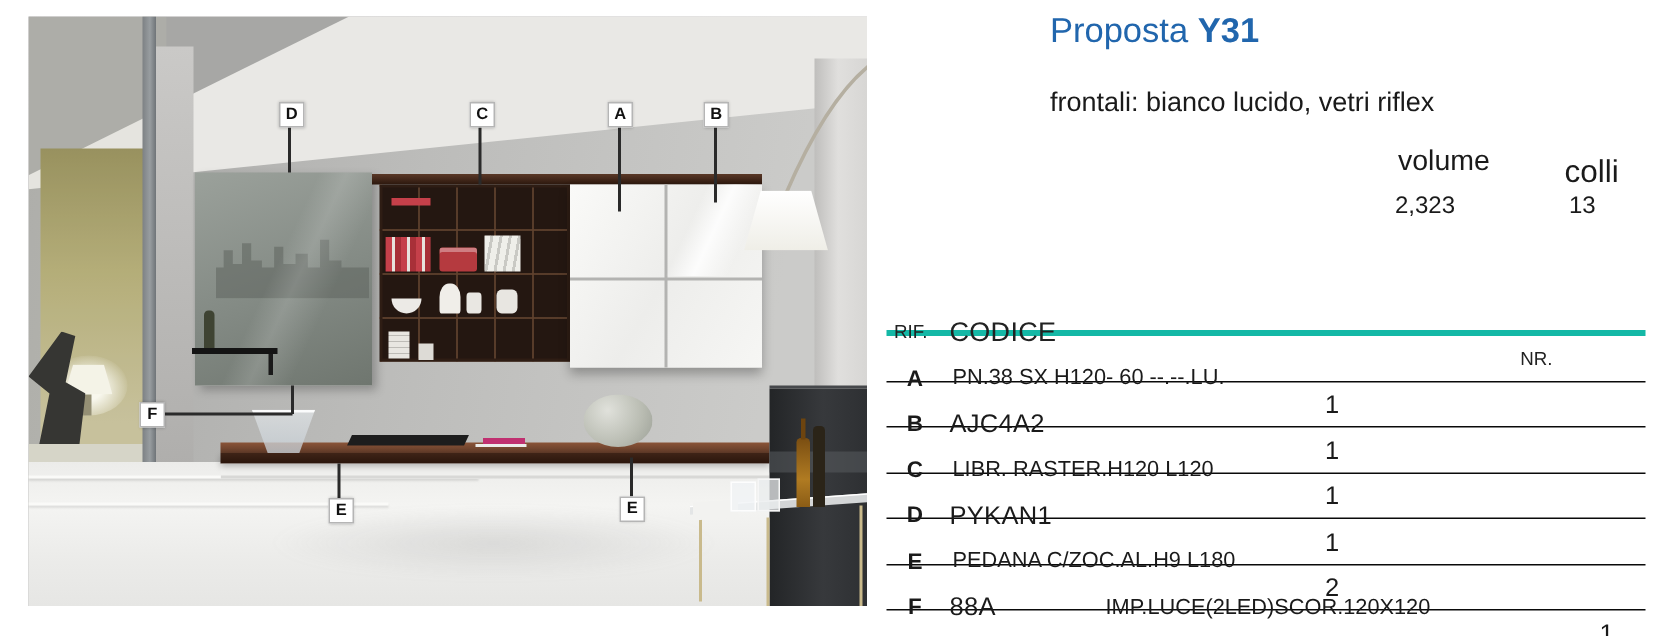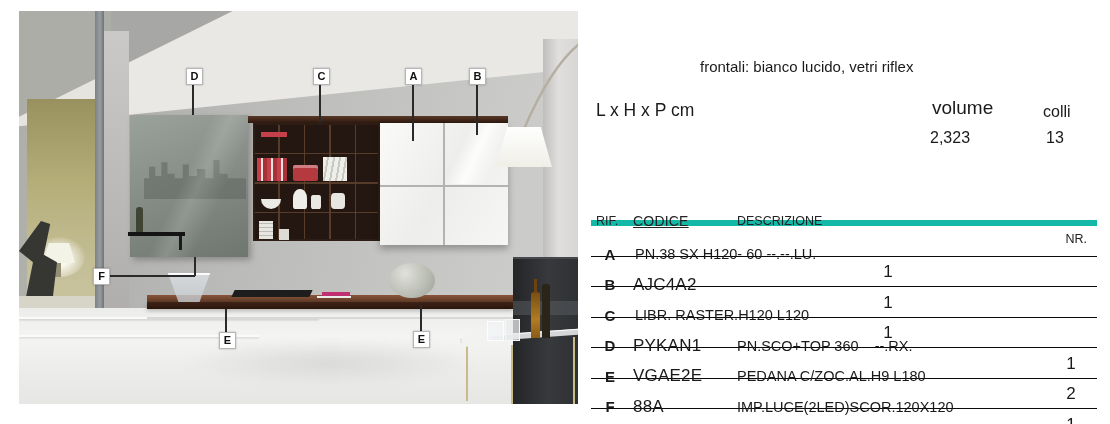--- a/index.html
+++ b/index.html
@@ -4,36 +4,36 @@
 <style>
   html,body{margin:0;padding:0;background:#fff;}
   .page{position:relative;width:1110px;height:424px;background:#ffffff;overflow:hidden;
         font-family:"Liberation Sans",sans-serif;color:#1a1a1a;}
   .abs{position:absolute;}
 
   
   .title{left:700px;top:7px;font-size:23px;color:#2166ad;}
   .title .code{font-weight:bold;}
   .fin1{left:700px;top:39px;font-size:15.5px;}
-  .fin2{left:700px;top:58px;font-size:15px;}
+  .fin2{left:700px;top:58px;font-size:18px;}
   .dims-label{left:596px;top:100px;font-size:17.5px;}
   .dims-value{left:596px;top:123px;font-size:22.5px;}
   .vol-label{left:932px;top:97px;font-size:19px;}
   .vol-value{left:930px;top:129px;font-size:16px;}
-  .colli-label{left:1043px;top:103px;font-size:16px;}
+  .colli-label{left:1043px;top:103px;font-size:21px;}
   .colli-value{left:1046px;top:129px;font-size:16px;}
 
   .ptable{left:591px;top:196px;width:506px;}
   .trow{display:grid;grid-template-columns:38px 102px 1fr 52px;align-items:center;}
-  .thead{height:24px;border-bottom:6px solid #14b8a6;font-size:12.5px;color:#222;}
+  .thead{height:24px;border-bottom:4px solid #14b8a6;font-size:12.5px;color:#222;}
   .tdata{height:29.5px;border-bottom:1.6px solid #0a0a0a;}
   .c-rif{text-align:center;font-weight:bold;font-size:15px;}
   .thead .c-rif{font-weight:normal;text-align:left;padding-left:5px;font-size:12.5px;}
   .c-cod{padding-left:4px;font-size:17px;letter-spacing:.2px;}
-  .thead .c-cod{font-size:14px;text-decoration:underline;}
+  .thead .c-cod{font-size:18px;}
   .c-desc{padding-left:6px;font-size:14.5px;white-space:pre;}
   .thead .c-desc{font-size:12.5px;}
   .c-nr{text-align:center;font-size:17px;margin-top:36px;}
   .thead .c-nr{text-align:right;padding-right:10px;font-size:12.5px;}
 
   
   .photo{left:19px;top:11px;width:559px;height:393px;overflow:hidden;
          background:linear-gradient(100deg,#a8a8a6 0%,#bcbcba 45%,#cbcbc9 85%);}
   .ceiling{left:0;top:0;width:559px;height:120px;background:#e9e8e5;
            clip-path:polygon(0 0,100% 0,100% 48%,0 96%);}
@@ -258,59 +258,59 @@
 
     <div class="abs plabel pb-d">D</div>
     <div class="abs plabel pb-c">C</div>
     <div class="abs plabel pb-a">A</div>
     <div class="abs plabel pb-b">B</div>
     <div class="abs plabel pb-f">F</div>
     <div class="abs plabel pb-e1">E</div>
     <div class="abs plabel pb-e2">E</div>
   </div>
 
+  <div class="abs title">
+    <span>Proposta</span>
+    <span class="code">Y31</span>
+  </div>
   <div class="abs fin2">frontali: bianco lucido, vetri riflex</div>
 
-  <div class="abs dims-label">L x H x P cm</div>
   <div class="abs vol-label">volume</div>
   <div class="abs vol-value">2,323</div>
   <div class="abs colli-label">colli</div>
   <div class="abs colli-value">13</div>
 
   <div class="abs ptable">
     <div class="trow thead">
       <div class="c-rif">RIF.</div>
       <div class="c-cod">CODICE</div>
-      <div class="c-desc">DESCRIZIONE</div>
       <div class="c-nr">NR.</div>
     </div>
     <div class="trow tdata">
       <div class="c-rif">A</div>
       <div class="c-desc">PN.38 SX H120- 60 --.--.LU.</div>
       <div class="c-nr">1</div>
     </div>
     <div class="trow tdata">
       <div class="c-rif">B</div>
       <div class="c-cod">AJC4A2</div>
       <div class="c-nr">1</div>
     </div>
     <div class="trow tdata">
       <div class="c-rif">C</div>
       <div class="c-desc">LIBR. RASTER.H120 L120</div>
       <div class="c-nr">1</div>
     </div>
     <div class="trow tdata">
       <div class="c-rif">D</div>
       <div class="c-cod">PYKAN1</div>
-      <div class="c-desc">PN.SCO+TOP 360    --.RX.</div>
       <div class="c-nr">1</div>
     </div>
     <div class="trow tdata">
       <div class="c-rif">E</div>
-      <div class="c-cod">VGAE2E</div>
       <div class="c-desc">PEDANA C/ZOC.AL.H9 L180</div>
       <div class="c-nr">2</div>
     </div>
     <div class="trow tdata">
       <div class="c-rif">F</div>
       <div class="c-cod">88A</div>
       <div class="c-desc">IMP.LUCE(2LED)SCOR.120X120</div>
       <div class="c-nr">1</div>
     </div>
   </div>

